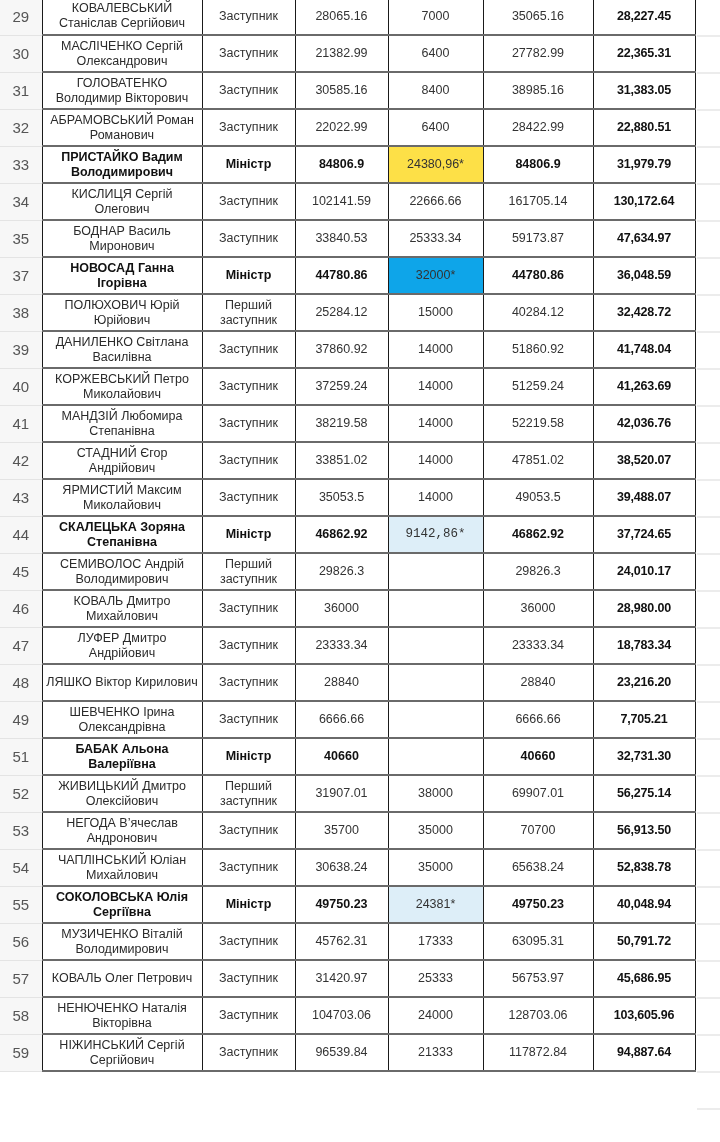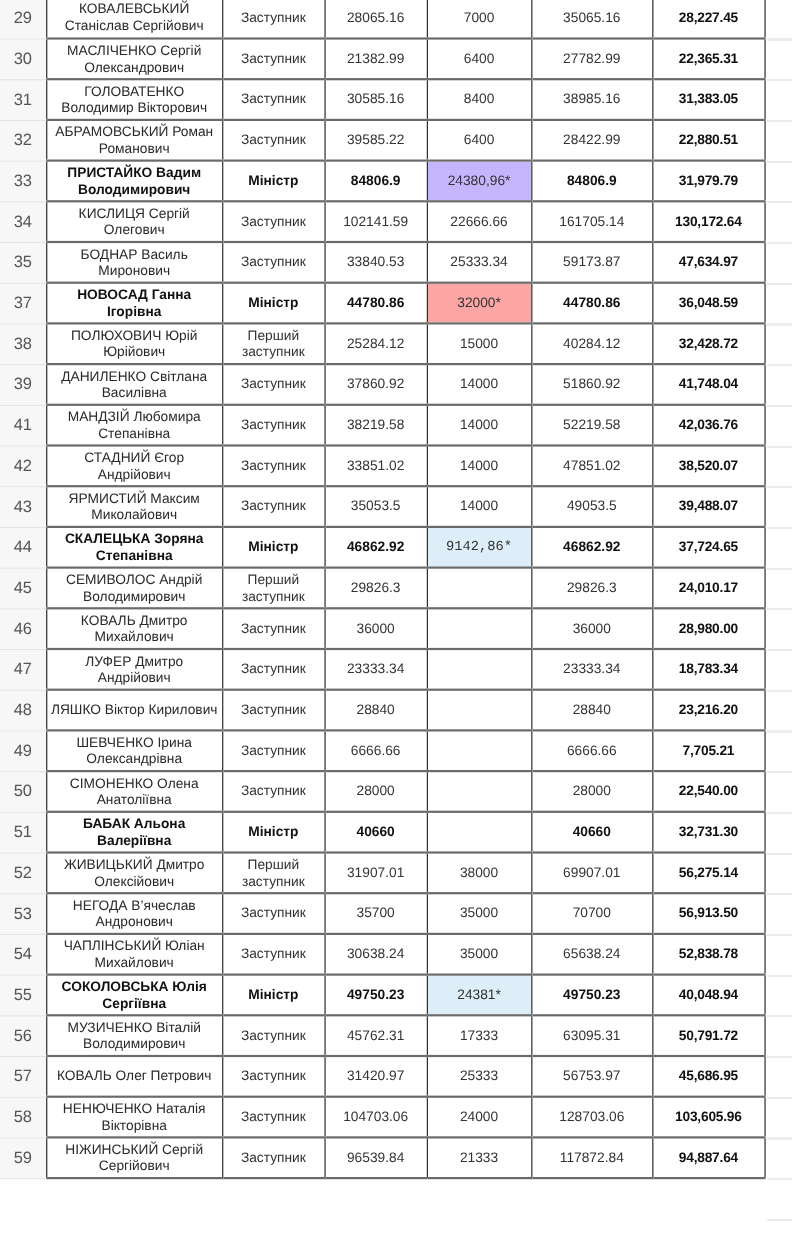--- a/index.html
+++ b/index.html
@@ -105,32 +105,32 @@
           <td class="sal">30585.16</td>
           <td class="bon">8400</td>
           <td class="tot">38985.16</td>
           <td class="net">31,383.05</td>
         </tr>
 
         <tr>
           <td class="num">32</td>
           <td class="name">АБРАМОВСЬКИЙ Роман Романович</td>
           <td class="pos">Заступник</td>
-          <td class="sal">39585.22</td>
+          <td class="sal">22022.99</td>
           <td class="bon">6400</td>
           <td class="tot">28422.99</td>
           <td class="net">22,880.51</td>
         </tr>
 
         <tr class="minister">
           <td class="num">33</td>
           <td class="name">ПРИСТАЙКО Вадим Володимирович</td>
           <td class="pos">Міністр</td>
           <td class="sal">84806.9</td>
-          <td class="bon hl" style="background: #c4b5fd;">24380,96*</td>
+          <td class="bon hl" style="background: #fde047;">24380,96*</td>
           <td class="tot">84806.9</td>
           <td class="net">31,979.79</td>
         </tr>
 
         <tr>
           <td class="num">34</td>
           <td class="name">КИСЛИЦЯ Сергій Олегович</td>
           <td class="pos">Заступник</td>
           <td class="sal">102141.59</td>
           <td class="bon">22666.66</td>
@@ -147,21 +147,21 @@
           <td class="tot">59173.87</td>
           <td class="net">47,634.97</td>
         </tr>
 
 
         <tr class="minister">
           <td class="num">37</td>
           <td class="name">НОВОСАД Ганна Ігорівна</td>
           <td class="pos">Міністр</td>
           <td class="sal">44780.86</td>
-          <td class="bon hl" style="background: #fca5a5;">32000*</td>
+          <td class="bon hl" style="background: #0ea5e9;">32000*</td>
           <td class="tot">44780.86</td>
           <td class="net">36,048.59</td>
         </tr>
 
         <tr>
           <td class="num">38</td>
           <td class="name">ПОЛЮХОВИЧ Юрій Юрійович</td>
           <td class="pos">Перший заступник</td>
           <td class="sal">25284.12</td>
           <td class="bon">15000</td>
@@ -172,20 +172,29 @@
         <tr>
           <td class="num">39</td>
           <td class="name">ДАНИЛЕНКО Світлана Василівна</td>
           <td class="pos">Заступник</td>
           <td class="sal">37860.92</td>
           <td class="bon">14000</td>
           <td class="tot">51860.92</td>
           <td class="net">41,748.04</td>
         </tr>
 
+        <tr>
+          <td class="num">40</td>
+          <td class="name">КОРЖЕВСЬКИЙ Петро Миколайович</td>
+          <td class="pos">Заступник</td>
+          <td class="sal">37259.24</td>
+          <td class="bon">14000</td>
+          <td class="tot">51259.24</td>
+          <td class="net">41,263.69</td>
+        </tr>
 
         <tr>
           <td class="num">41</td>
           <td class="name">МАНДЗІЙ Любомира Степанівна</td>
           <td class="pos">Заступник</td>
           <td class="sal">38219.58</td>
           <td class="bon">14000</td>
           <td class="tot">52219.58</td>
           <td class="net">42,036.76</td>
         </tr>
@@ -263,29 +272,20 @@
         <tr>
           <td class="num">49</td>
           <td class="name">ШЕВЧЕНКО Ірина Олександрівна</td>
           <td class="pos">Заступник</td>
           <td class="sal">6666.66</td>
           <td class="bon"></td>
           <td class="tot">6666.66</td>
           <td class="net">7,705.21</td>
         </tr>
 
-        <tr>
-          <td class="num">50</td>
-          <td class="name">СІМОНЕНКО Олена Анатоліївна</td>
-          <td class="pos">Заступник</td>
-          <td class="sal">28000</td>
-          <td class="bon"></td>
-          <td class="tot">28000</td>
-          <td class="net">22,540.00</td>
-        </tr>
 
         <tr class="minister">
           <td class="num">51</td>
           <td class="name">БАБАК Альона Валеріївна</td>
           <td class="pos">Міністр</td>
           <td class="sal">40660</td>
           <td class="bon"></td>
           <td class="tot">40660</td>
           <td class="net">32,731.30</td>
         </tr>

